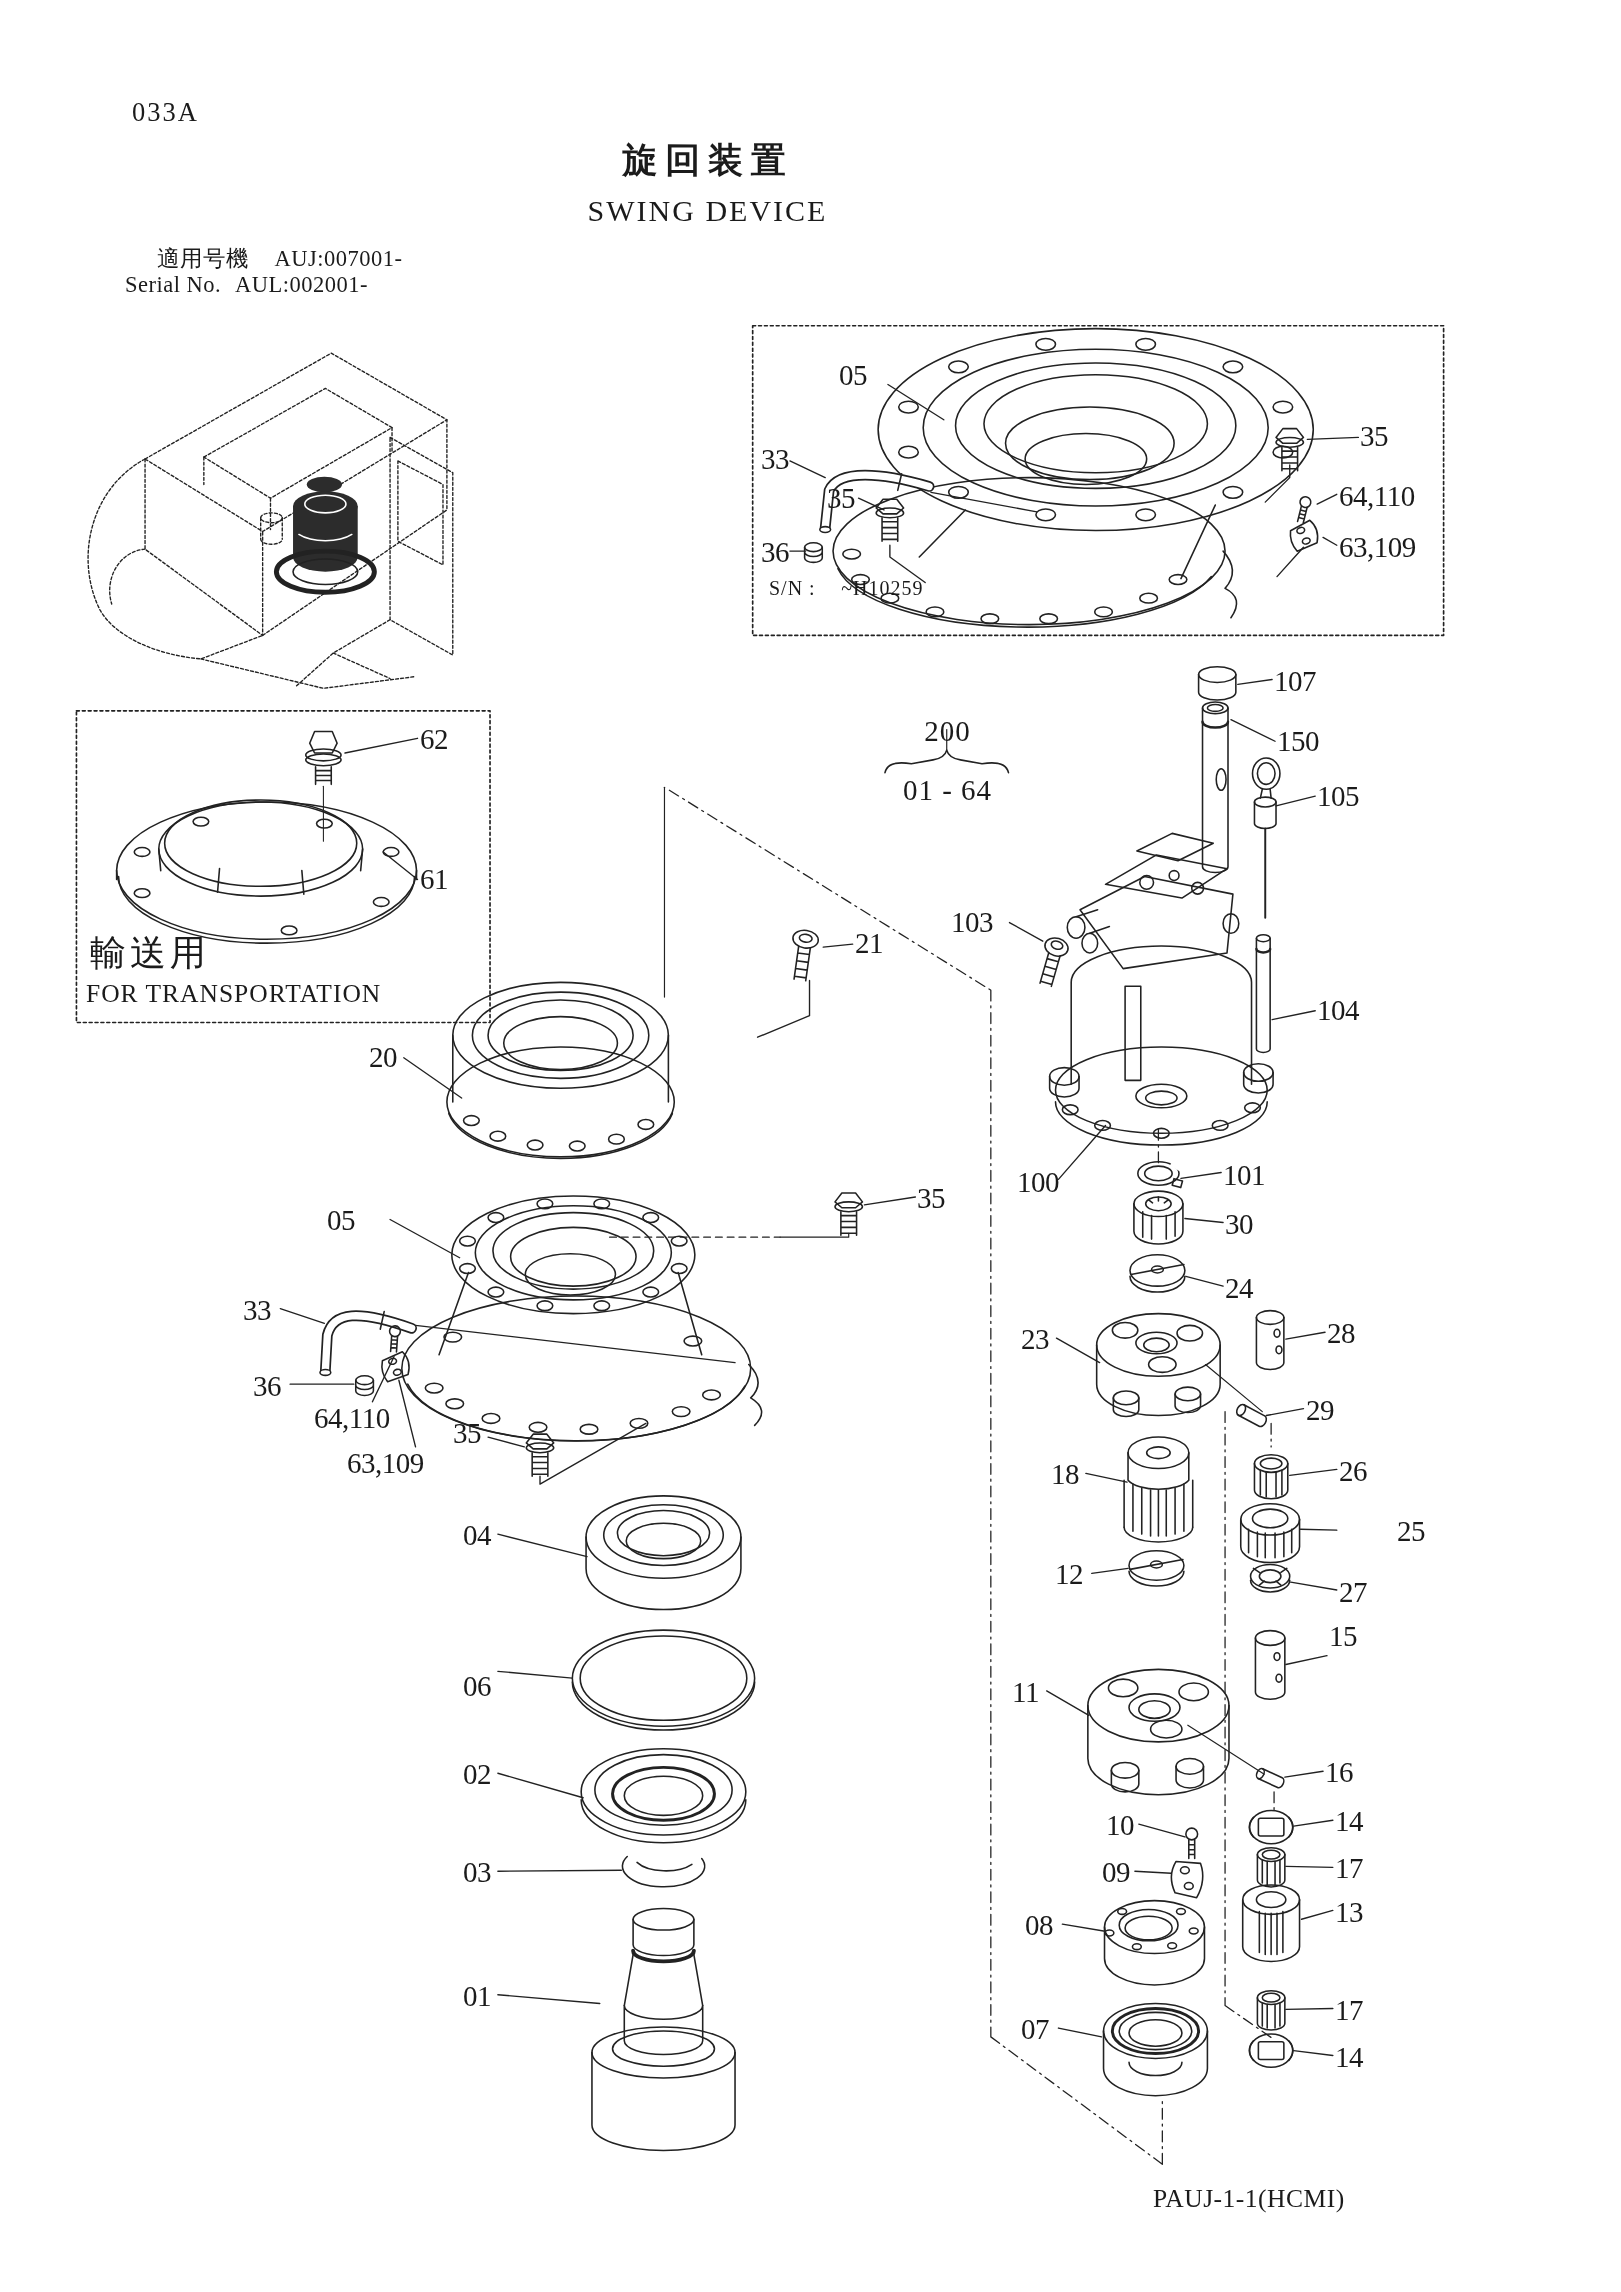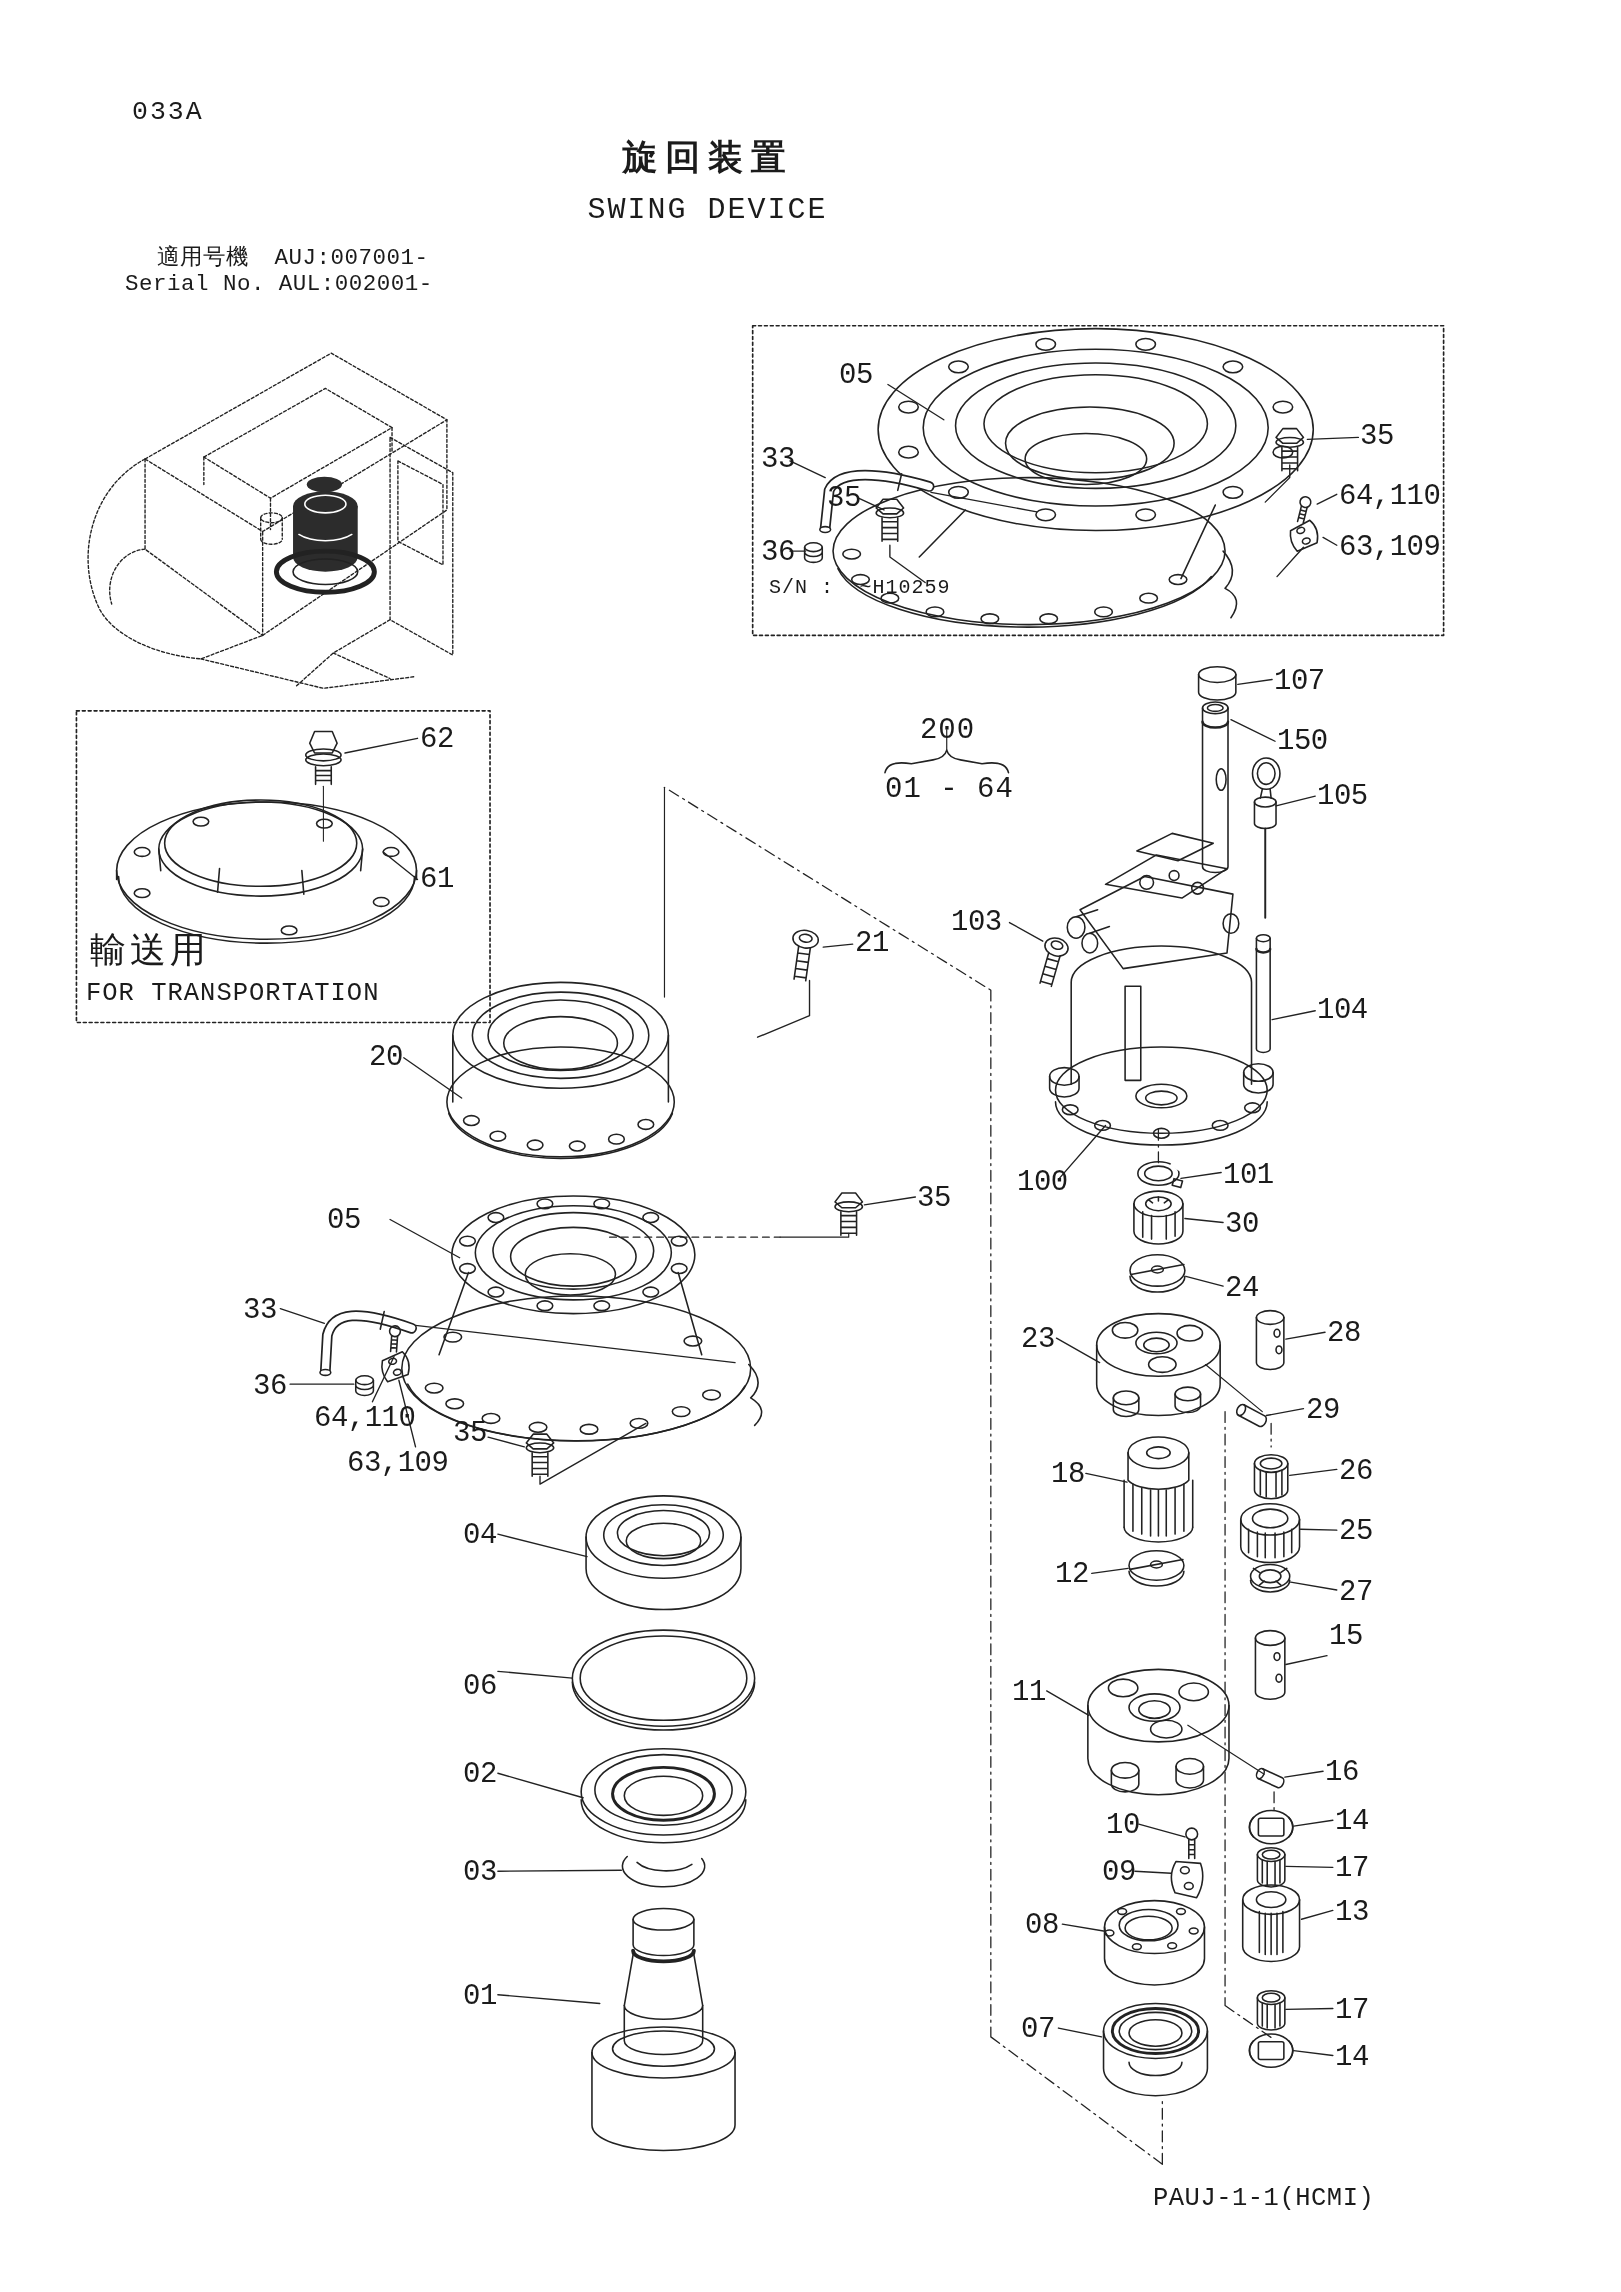--- a/index.html
+++ b/index.html
@@ -1,18 +1,18 @@
 <!DOCTYPE html>
 <html><head>
 <meta charset="utf-8">
 <style>
   html,body{margin:0;padding:0;background:#9a9a9a;}
   .page{
     position:relative;width:1621px;height:2293px;background:#ffffff;
-    font-family:Liberation Mono, monospace;color:#1b1b1b;overflow:hidden;
+    font-family:Liberation Serif, serif;color:#1b1b1b;overflow:hidden;
   }
   svg.art{position:absolute;left:0;top:0;}
   .txt{position:absolute;white-space:pre;line-height:1.12;}
   .center{text-align:center;}
   .callout{position:absolute;font-size:29px;letter-spacing:-0.5px;white-space:pre;}
   .code{font-size:26.5px;letter-spacing:2px;}
   .title-ja{font-size:35px;letter-spacing:7.8px;font-weight:bold;}
   .title-en{font-size:30px;letter-spacing:2px;}
   .serial{font-size:22.5px;letter-spacing:0.5px;}
   .sn{font-size:20px;letter-spacing:1px;}
@@ -589,21 +589,21 @@
       <div class="callout" style="left: 1021px; top: 1323px;">23</div>
       <div class="callout" style="left: 1327px; top: 1317px;">28</div>
       <div class="callout" style="left: 243px; top: 1294px;">33</div>
       <div class="callout" style="left: 1306px; top: 1394px;">29</div>
       <div class="callout" style="left: 253px; top: 1370px;">36</div>
       <div class="callout" style="left: 314px; top: 1402px;">64,110</div>
       <div class="callout" style="left: 1051px; top: 1458px;">18</div>
       <div class="callout" style="left: 1339px; top: 1455px;">26</div>
       <div class="callout" style="left: 347px; top: 1447px;">63,109</div>
       <div class="callout" style="left: 453px; top: 1417px;">35</div>
-      <div class="callout" style="left: 1339px; top: 1515px;">25</div>
+      <div class="callout" style="left: 1397px; top: 1515px;">25</div>
       <div class="callout" style="left: 1055px; top: 1558px;">12</div>
       <div class="callout" style="left: 1339px; top: 1576px;">27</div>
       <div class="callout" style="left: 463px; top: 1519px;">04</div>
       <div class="callout" style="left: 1329px; top: 1620px;">15</div>
       <div class="callout" style="left: 463px; top: 1656px; margin-top: 14px;">06</div>
       <div class="callout" style="left: 1012px; top: 1676px;">11</div>
       <div class="callout" style="left: 463px; top: 1758px;">02</div>
       <div class="callout" style="left: 1325px; top: 1756px;">16</div>
       <div class="callout" style="left: 463px; top: 1856px;">03</div>
       <div class="callout" style="left: 1106px; top: 1809px;">10</div>

